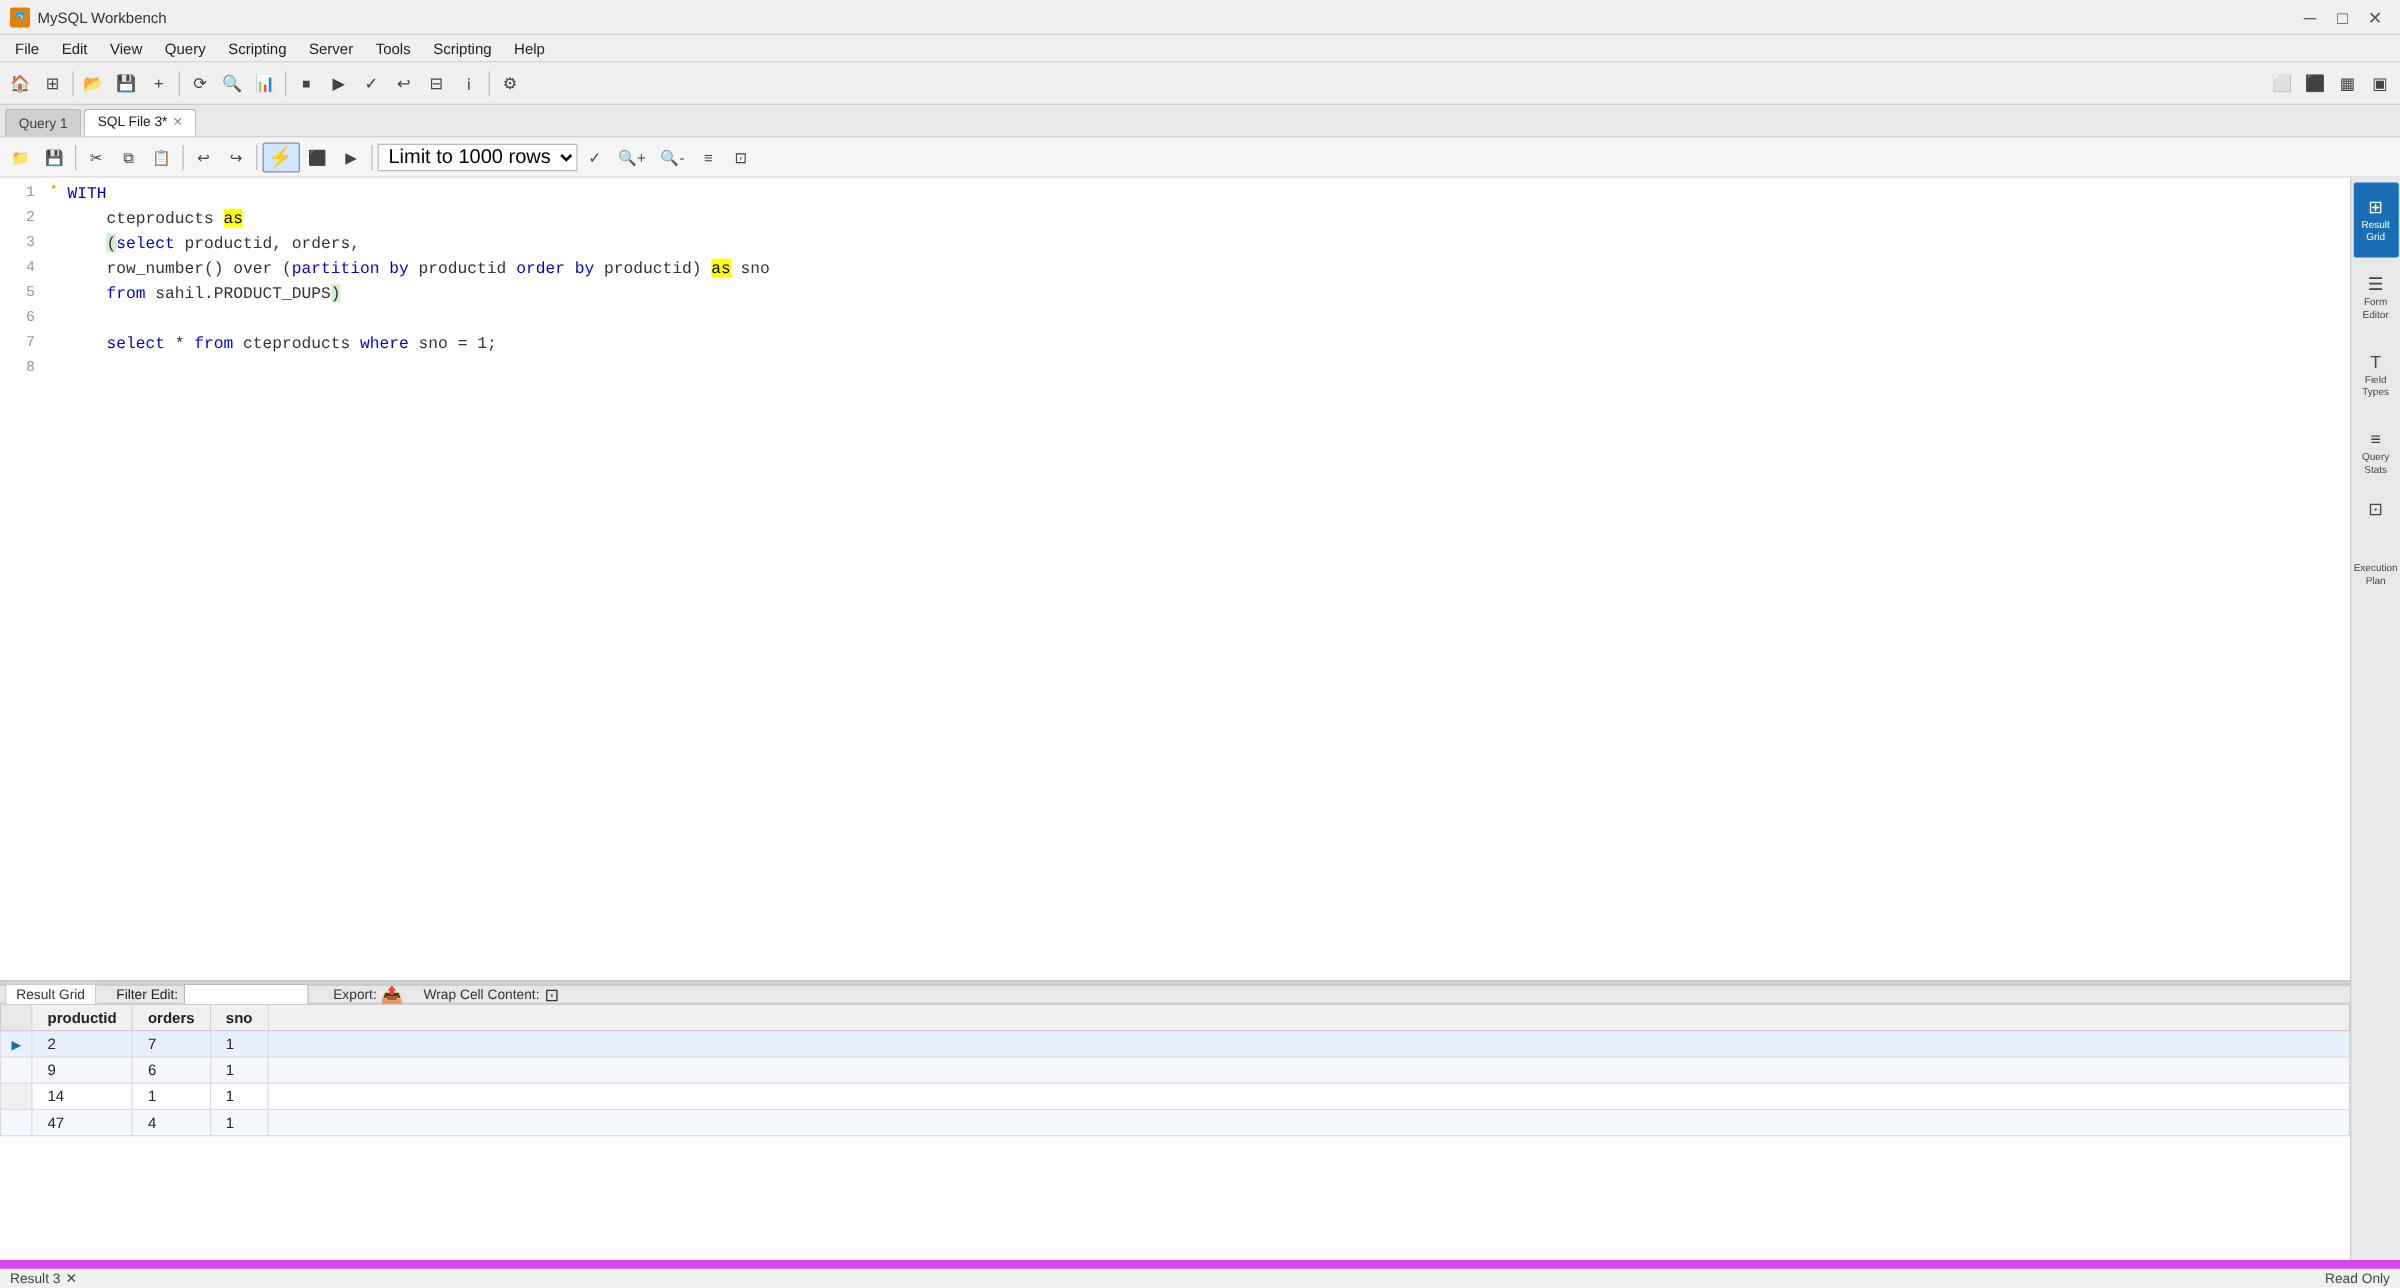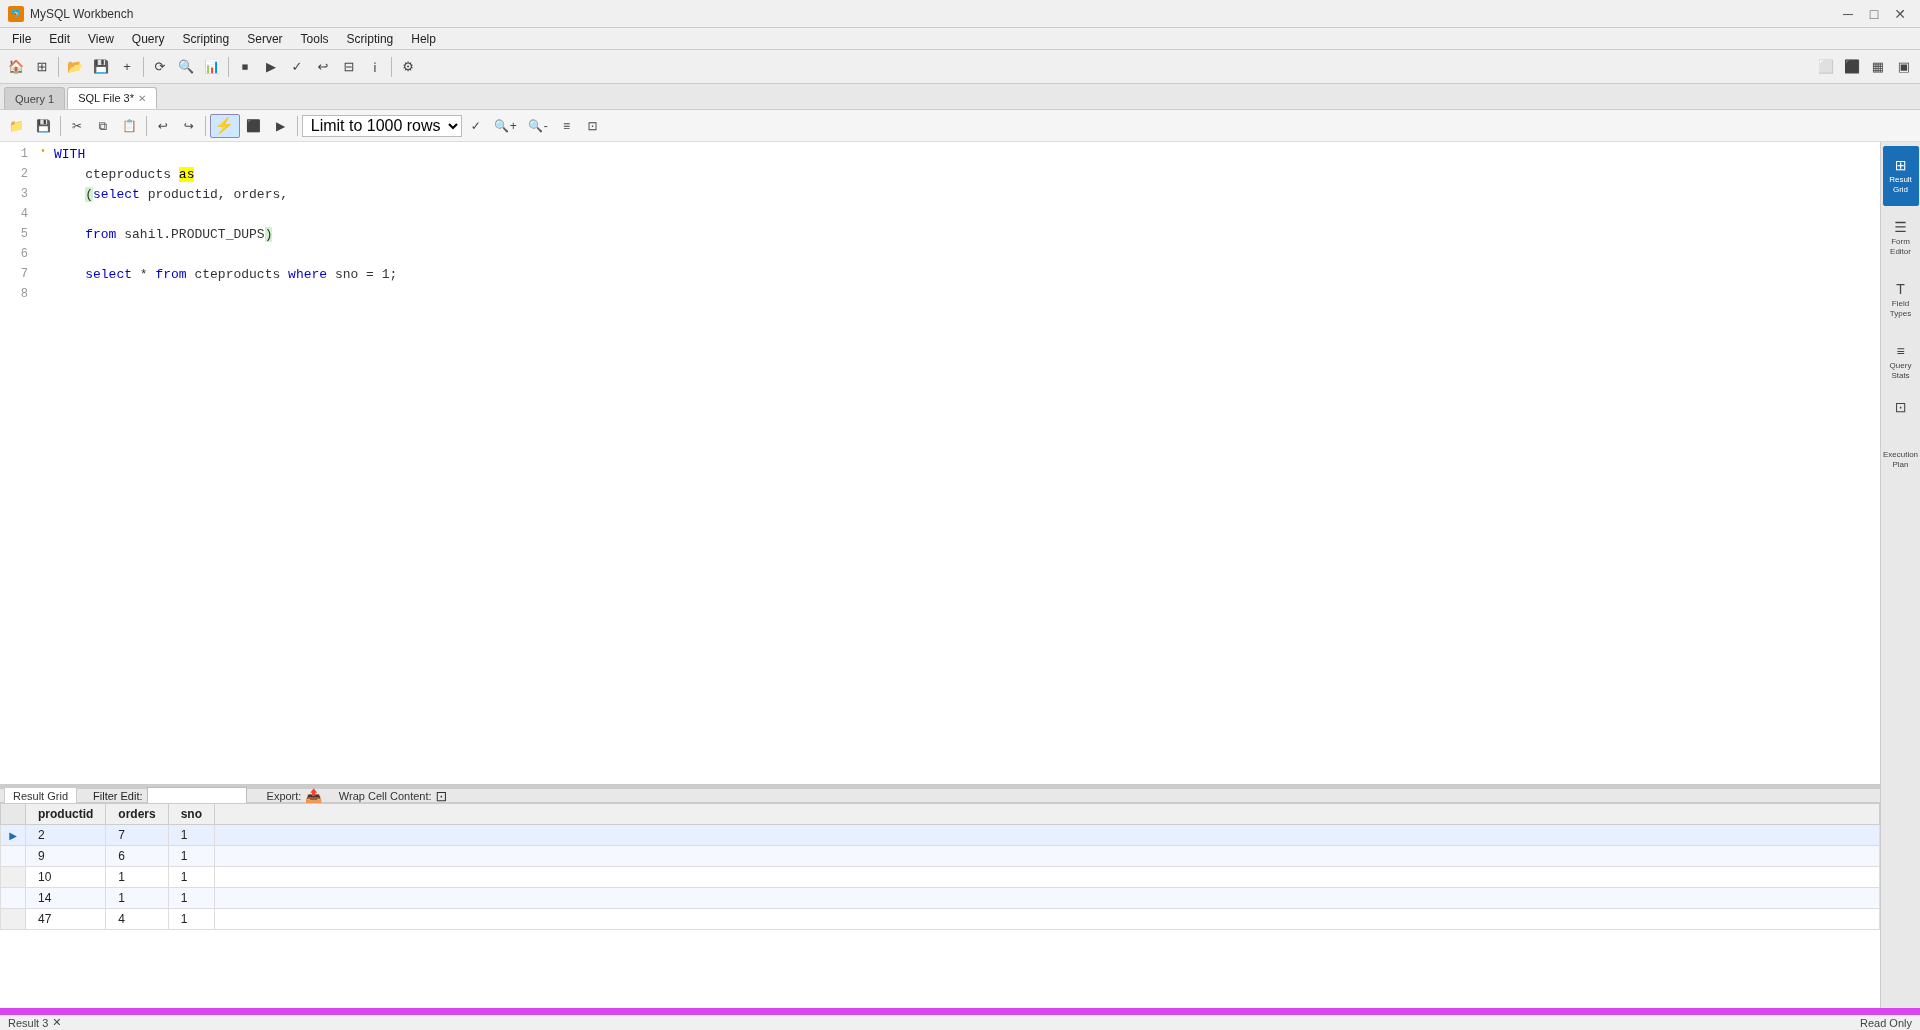--- a/index.html
+++ b/index.html
@@ -185,20 +185,21 @@
 
         <div class="code-line">
           <span class="line-number">3</span>
           <span class="line-dot"></span>
           <span class="line-content">    <span class="paren-highlight">(</span><span class="kw-blue">select</span> productid, orders,</span>
         </div>
 
         <div class="code-line">
           <span class="line-number">4</span>
           <span class="line-dot"></span>
+          <span class="line-content">    row_number() over (<span class="kw-blue">partition</span> <span class="kw-blue">by</span> productid <span class="kw-blue">order</span> <span class="kw-blue">by</span> productid) <span class="kw-yellow-bg">as</span> sno</span>
         </div>
 
         <div class="code-line">
           <span class="line-number">5</span>
           <span class="line-dot"></span>
           <span class="line-content">    <span class="kw-blue">from</span> sahil.PRODUCT_DUPS<span class="paren-highlight">)</span></span>
         </div>
 
         <div class="code-line">
           <span class="line-number">6</span>
@@ -260,27 +261,20 @@
               </tr>
               <tr>
                 <td class="row-indicator"></td>
                 <td>9</td>
                 <td>6</td>
                 <td>1</td>
                 <td></td>
               </tr>
               <tr>
                 <td class="row-indicator"></td>
-                <td>10</td>
-                <td>1</td>
-                <td>1</td>
-                <td></td>
-              </tr>
-              <tr>
-                <td class="row-indicator"></td>
                 <td>14</td>
                 <td>1</td>
                 <td>1</td>
                 <td></td>
               </tr>
               <tr>
                 <td class="row-indicator"></td>
                 <td>47</td>
                 <td>4</td>
                 <td>1</td>

